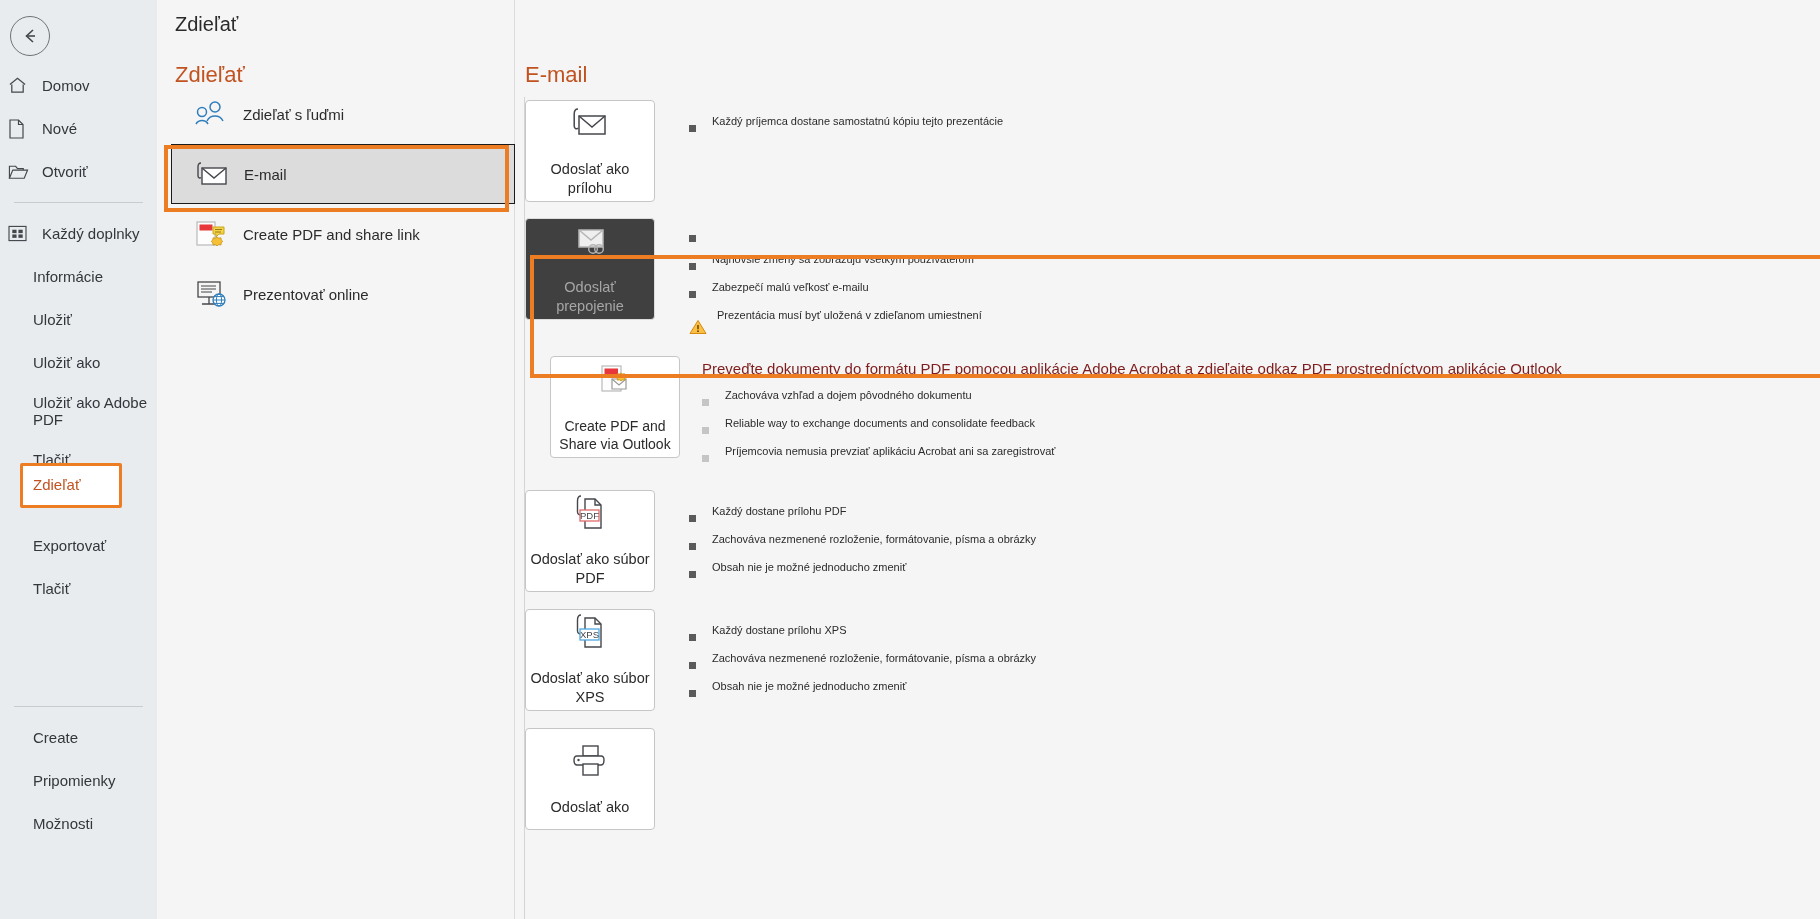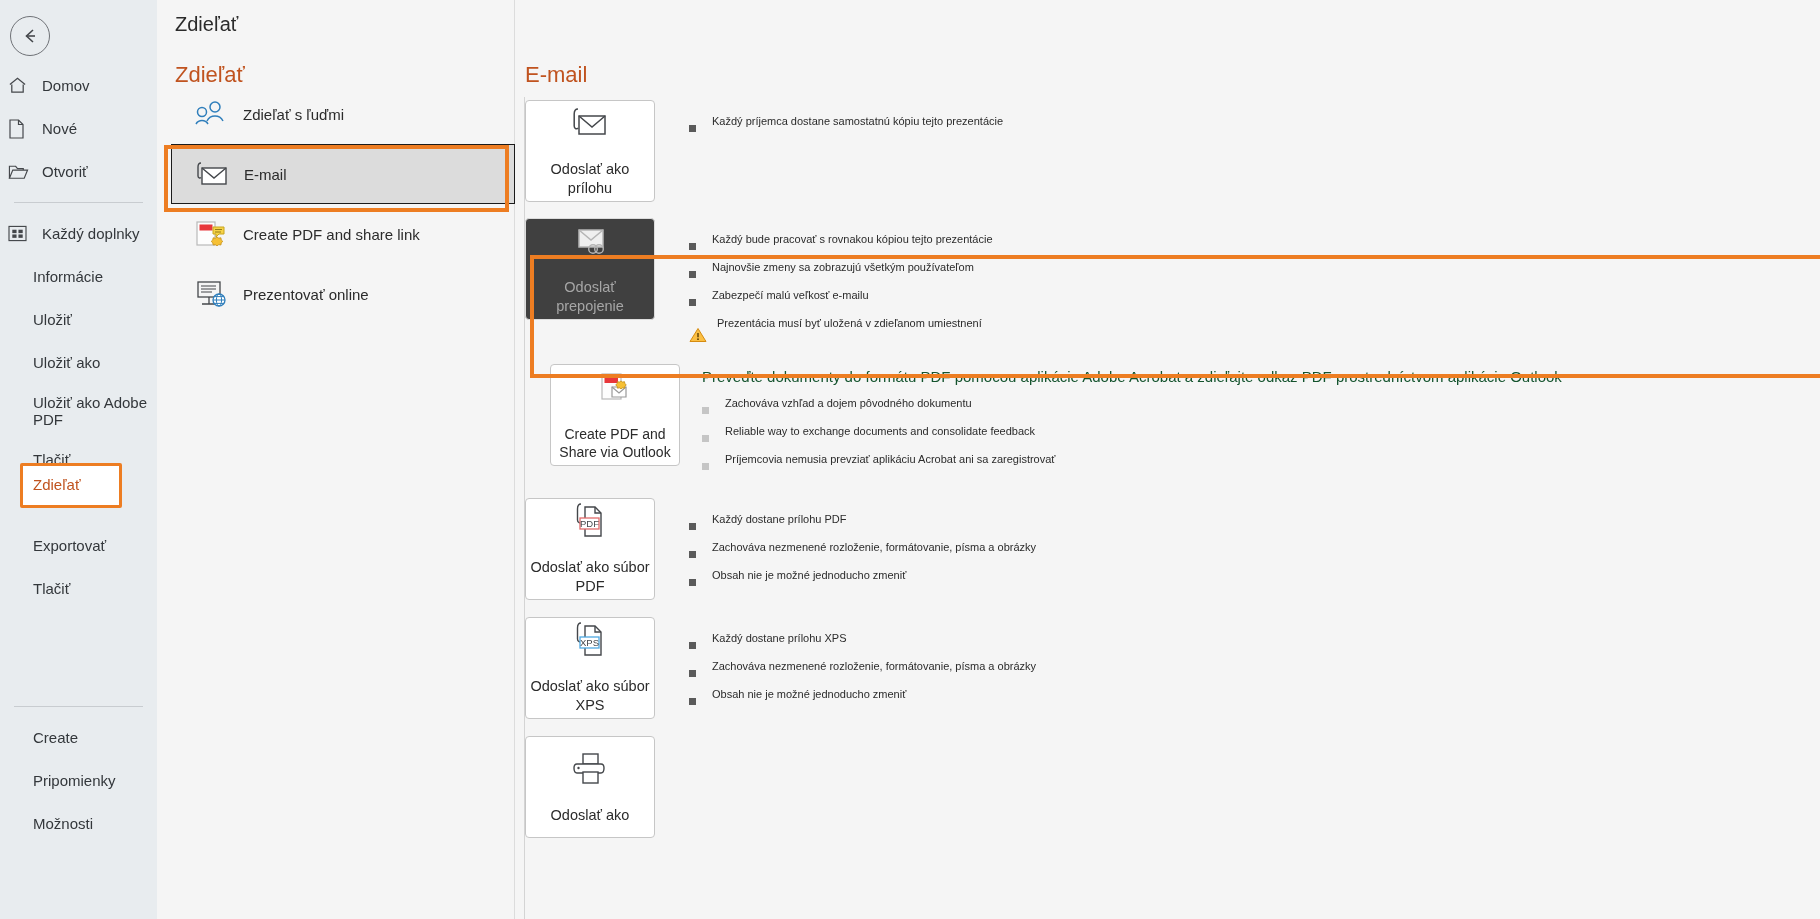--- a/index.html
+++ b/index.html
@@ -159,21 +159,21 @@
     cursor: default;
   }
   .tile.wide-label { font-size: 14px; }
 
   .bullets {
     margin-left: 34px;
     padding-top: 10px;
     flex: 1 1 auto;
   }
   .bullets .lead {
-    font-size: 15px; color: #14532d;
+    font-size: 15px; color: #7f1d1d;
     margin-bottom: 7px;
   }
   .bullet {
     display: flex; align-items: flex-end;
     font-size: 11px; color: #2b2b2b;
     line-height: 22px;
     margin-bottom: 6px;
   }
   .bullet .bsq {
     width: 7px; height: 7px; background: #5a5a5a;
@@ -392,21 +392,20 @@
               <path d="M12 6 L24 16 L36 6" fill="none" stroke="#b5b5b5" stroke-width="1.5"></path>
               <circle cx="26" cy="25" r="4.3" fill="none" stroke="#b5b5b5" stroke-width="1.4"></circle>
               <circle cx="32" cy="25" r="4.3" fill="none" stroke="#b5b5b5" stroke-width="1.4"></circle>
             </svg>
           </span>
           <span class="tile-lbl">Odoslať prepojenie</span>
         </div>
         <div class="bullets">
           <div class="bullet">
             <span class="bsq"></span>
-            <span>Každý bude pracovať s rovnakou kópiou tejto prezentácie</span>
           </div>
           <div class="bullet">
             <span class="bsq"></span>
             <span>Najnovšie zmeny sa zobrazujú všetkým používateľom</span>
           </div>
           <div class="bullet">
             <span class="bsq"></span>
             <span>Zabezpečí malú veľkosť e-mailu</span>
           </div>
           <div class="bullet warn">

